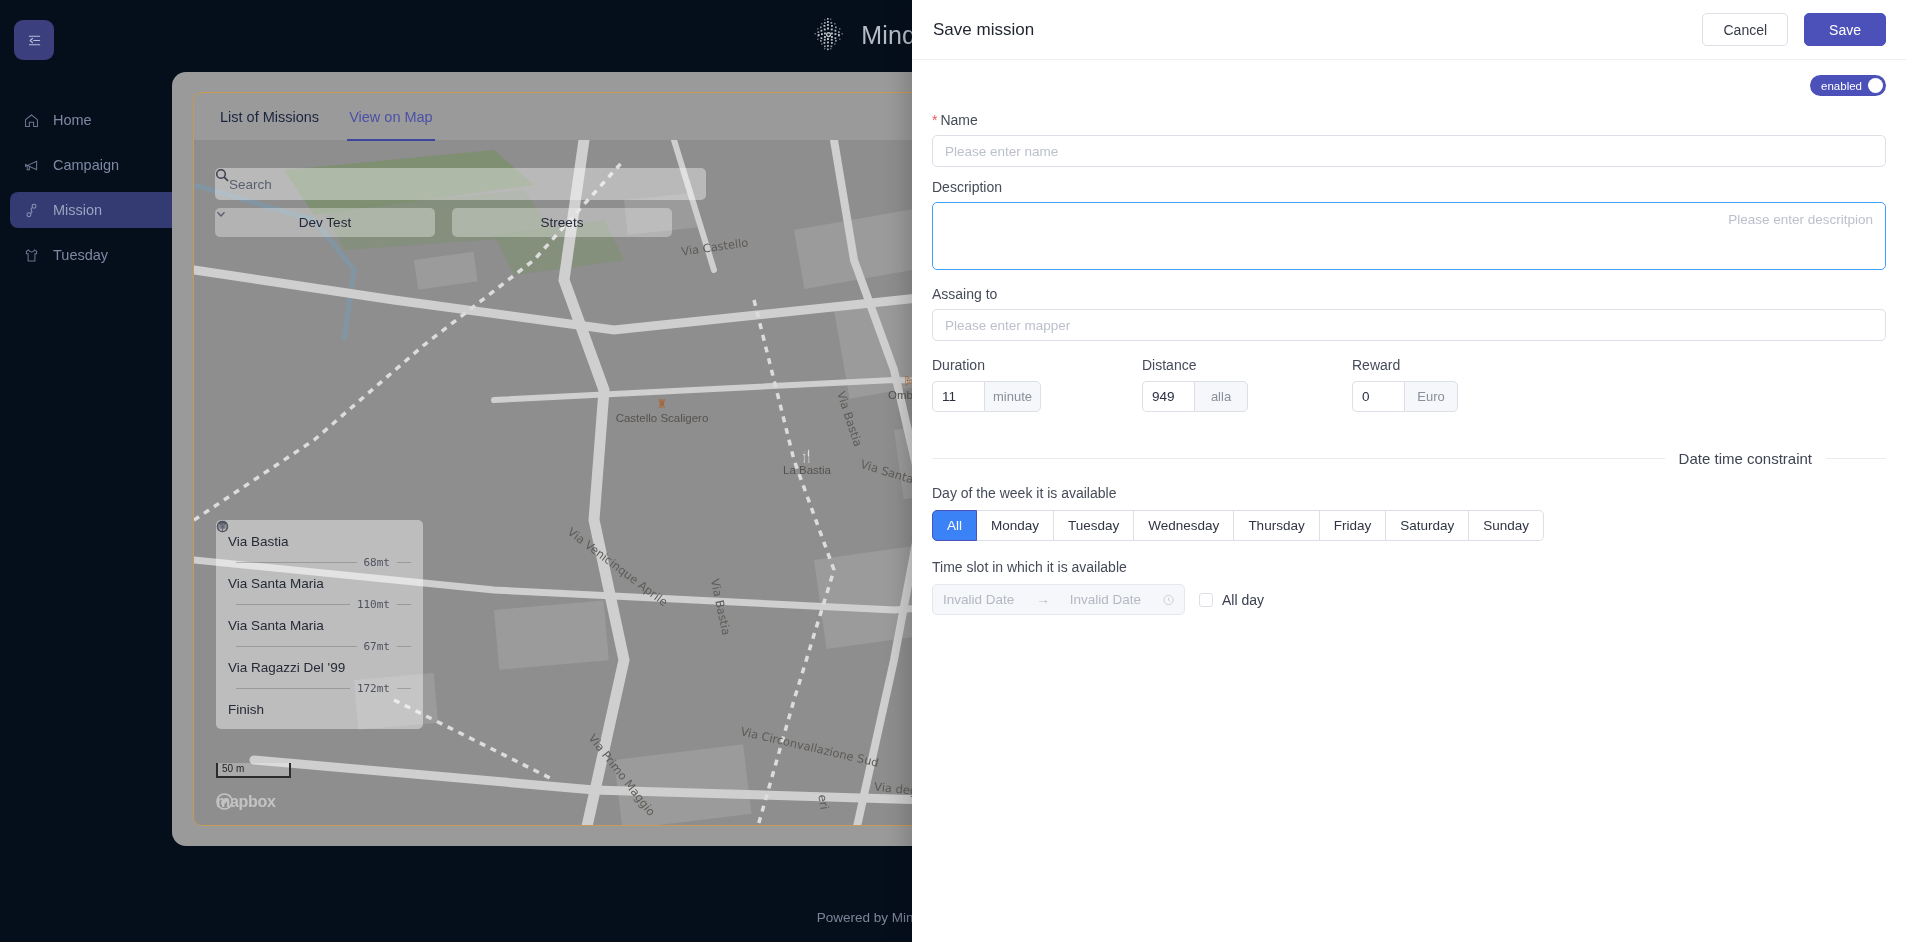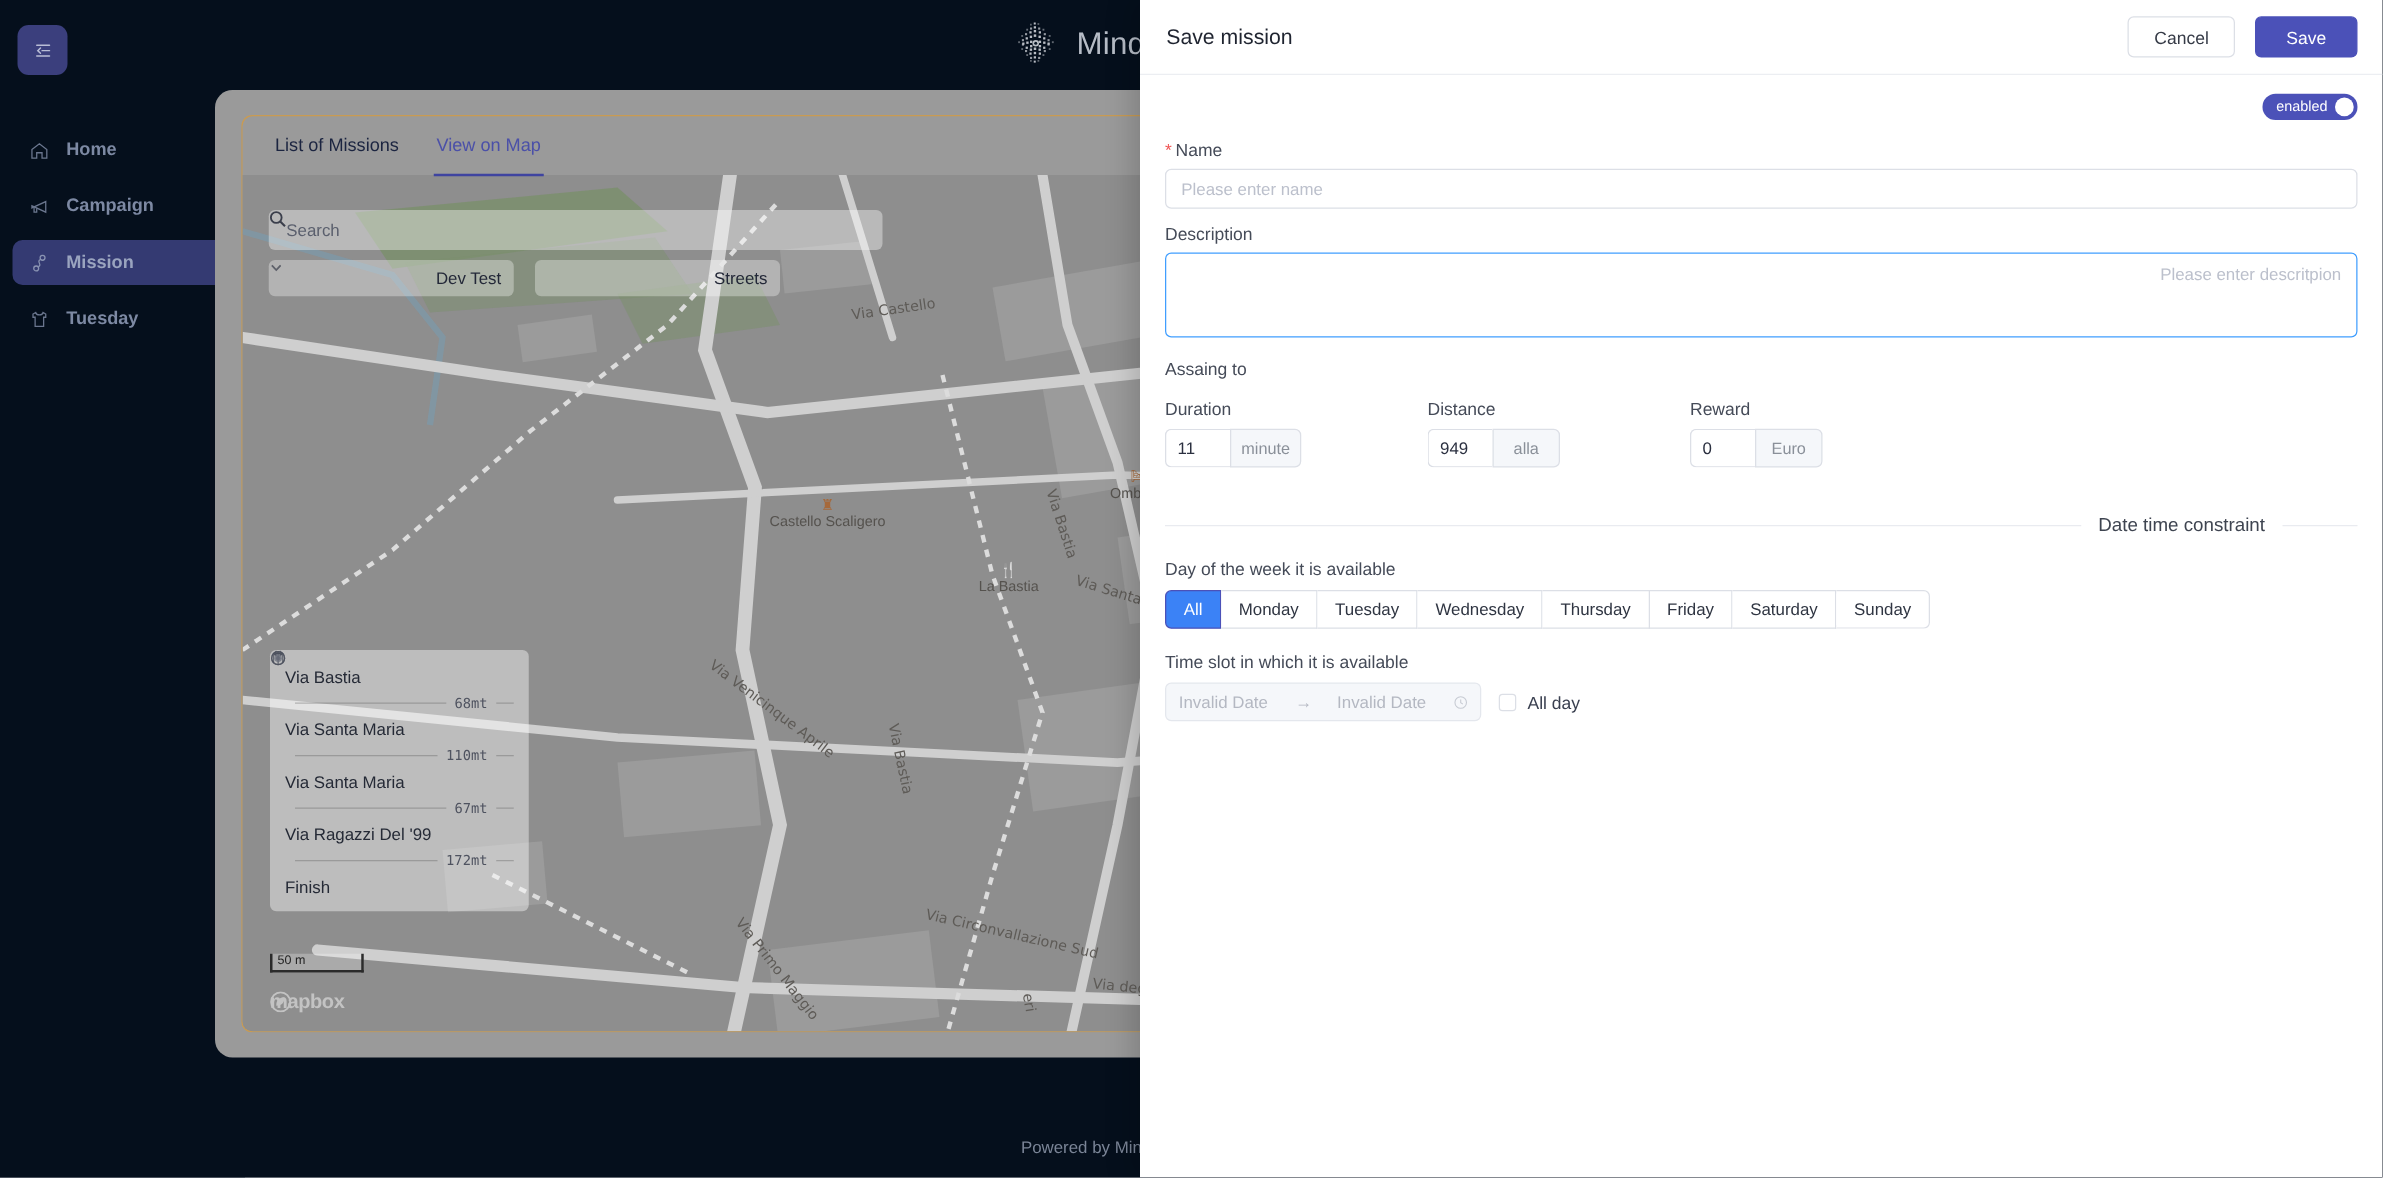--- a/index.html
+++ b/index.html
@@ -32,21 +32,20 @@
     display: flex; align-items: center; justify-content: center;
     cursor: pointer; border: none;
   }
   .nav-list { margin-top: 42px; padding: 0 10px; }
   .nav-item {
     display: flex; align-items: center; gap: 13px;
     height: 36px; padding: 0 13px; margin-bottom: 9px;
     border-radius: 8px; cursor: pointer;
     color: #7d89a3; font-size: 14.5px;
     white-space: nowrap;
-    font-weight: bold;
   }
   .nav-item.active { background: #343a72; color: #9aa4bf; }
   .nav-ico { width: 17px; height: 17px; flex: none; display:block; opacity: .85; }
 
   
   #topbar {
     position: absolute; left: 196px; top: 0; right: 0; height: 70px;
     display: flex; align-items: center; justify-content: center;
     pointer-events: none;
   }
@@ -112,24 +111,24 @@
   .search-box input {
     border: none; background: transparent; outline: none;
     font-family: "Liberation Sans", sans-serif; font-size: 13.5px;
     color: #2d3142; width: 100%;
   }
   .search-box input::placeholder { color: #5a5f6d; }
   .select-row {
     position: absolute; left: 21px; top: 68px; display: flex; gap: 17px; z-index: 5;
   }
   .sel {
-    width: 196px; height: 29px; background: rgba(255,255,255,.33);
+    width: 220px; height: 29px; background: rgba(255,255,255,.33);
     border-radius: 5px; display: flex; align-items: center;
     padding: 0 10px; font-size: 13.5px; color: #232838; cursor: pointer;
-    justify-content: flex-end;
+    justify-content: center;
   }
   .sel .chev { opacity: .45; }
 
   
   #routepanel {
     position: absolute; left: 22px; top: 380px; width: 207px;
     background: rgba(255,255,255,.42);
     border-radius: 5px; padding: 8px 0 6px; z-index: 5;
   }
   .rstep { display: flex; align-items: center; gap: 9px; padding: 6px 12px; }
@@ -611,20 +610,21 @@
 
       <div class="flabel">
         <span class="req">*</span><span>Name</span>
       </div>
       <input class="finput" type="text" placeholder="Please enter name" style="">
 
       <div class="flabel">Description</div>
       <textarea class="ftarea" placeholder="Please enter descritpion" style=""></textarea>
 
       <div class="flabel">Assaing to</div>
+      <input class="finput" type="text" placeholder="Please enter mapper" style="">
 
       <div class="triple">
         <div>
           <div class="tl">Duration</div>
           <div class="inpgroup">
             <input type="text" value="11" style="">
             <div class="unit">minute</div>
           </div>
         </div>
         <div>

